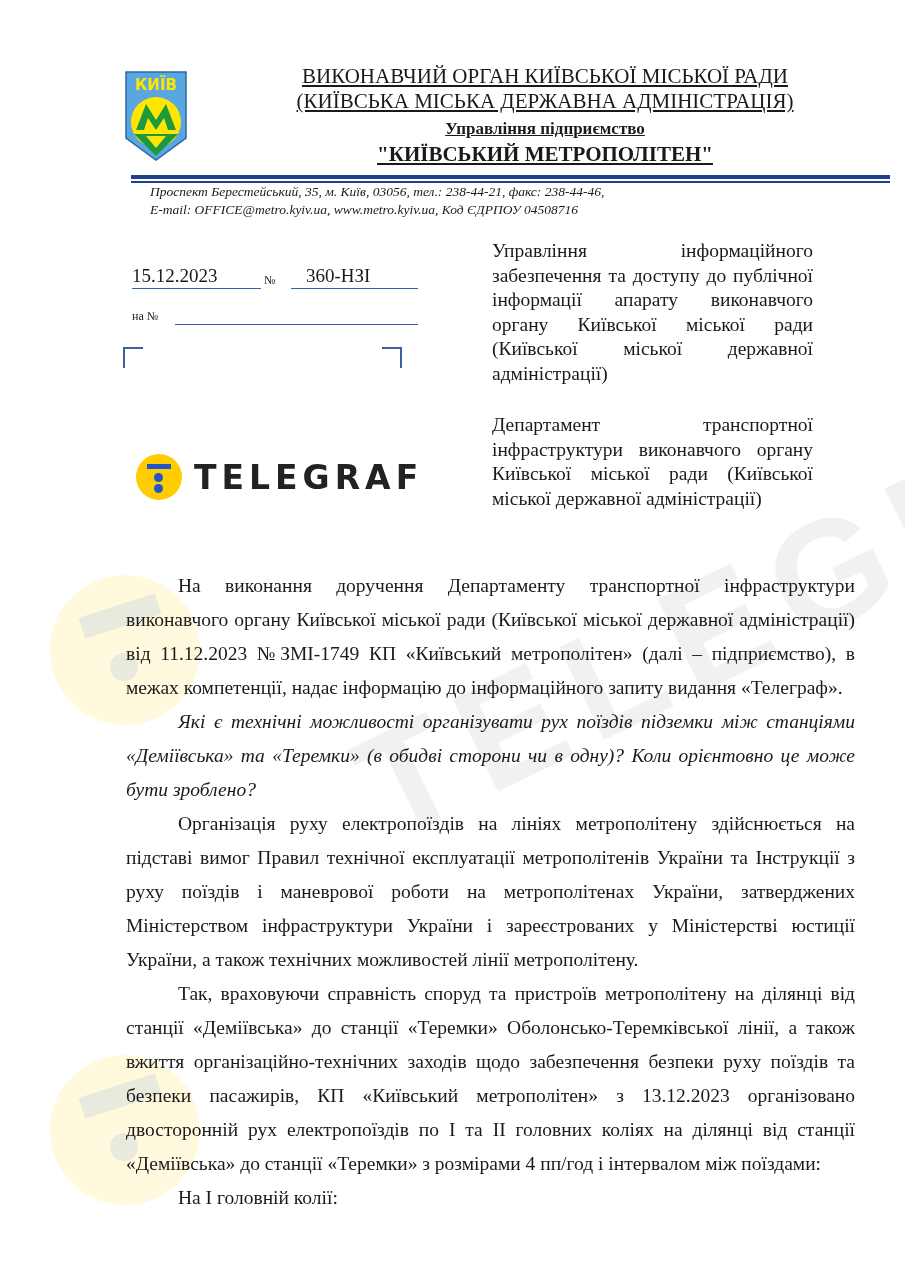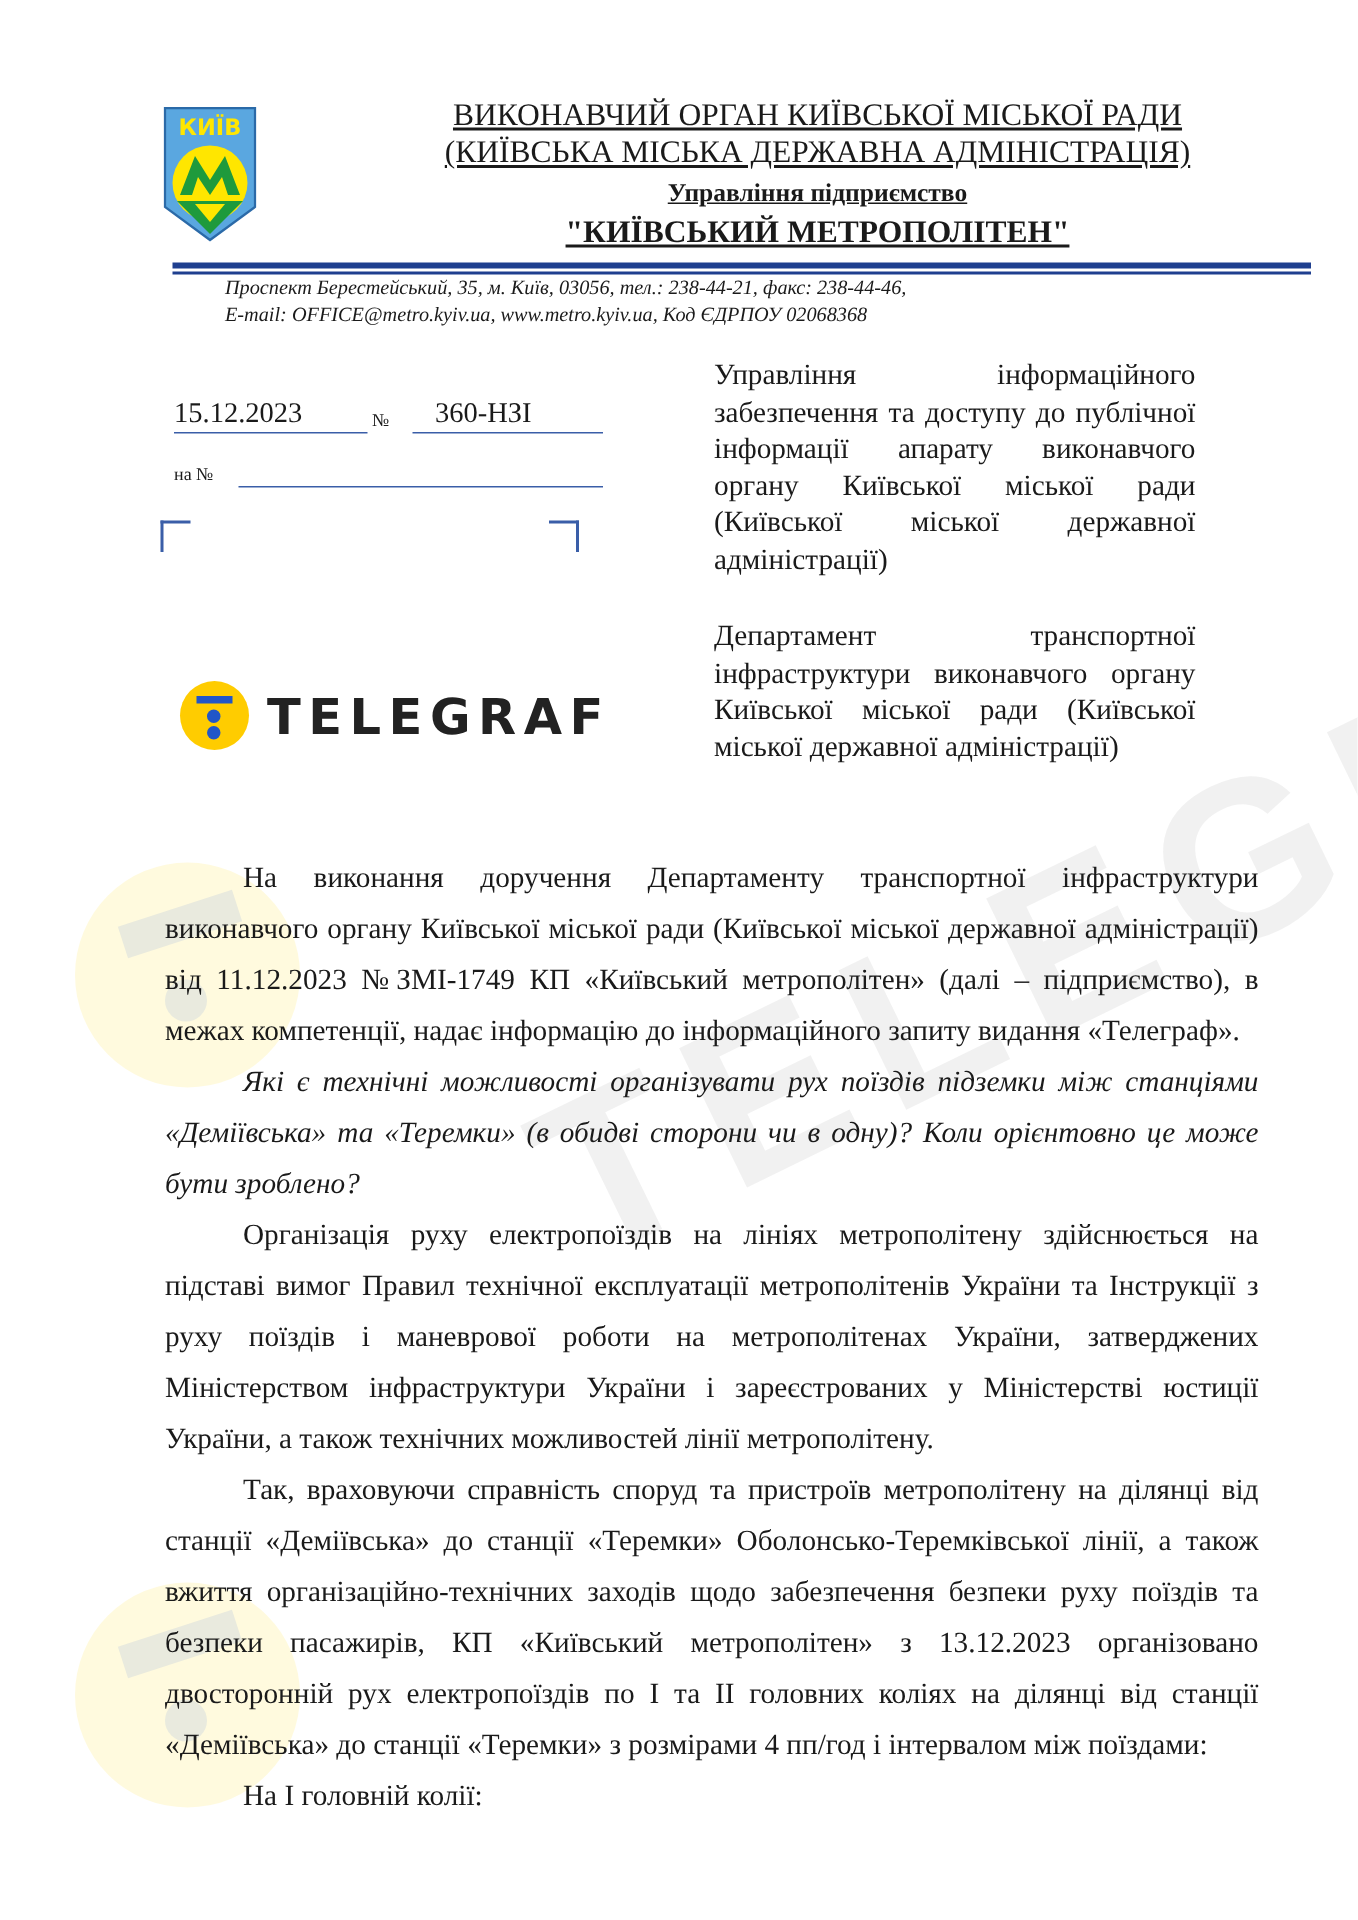--- a/index.html
+++ b/index.html
@@ -1,20 +1,20 @@
 <!DOCTYPE html>
 <html><head>
 <meta charset="utf-8">
 <style>
   html, body { margin: 0; padding: 0; background: #ffffff; }
   body {
     width: 905px; height: 1280px; position: relative; overflow: hidden;
     font-family: "Liberation Serif", "DejaVu Serif", serif; color: #1a1a1a;
   }
-  .abs { position: absolute; }
+  .abs { position: absolute; margin-left: 16px; }
 
   
   .wm-text {
     position: absolute; font-family: "Liberation Sans", sans-serif; font-weight: 700;
     color: rgba(150,150,150,0.13); font-size: 150px; letter-spacing: 18px;
     transform: rotate(-26deg); transform-origin: left top; white-space: nowrap;
     pointer-events: none; z-index: 0;
   }
   .wm-circle {
     position: absolute; width: 150px; height: 150px; border-radius: 50%;
@@ -110,21 +110,21 @@
 
 <div class="hdr-line hdr1">ВИКОНАВЧИЙ ОРГАН КИЇВСЬКОЇ МІСЬКОЇ РАДИ</div>
 <div class="hdr-line hdr2">(КИЇВСЬКА МІСЬКА ДЕРЖАВНА АДМІНІСТРАЦІЯ)</div>
 <div class="hdr-line hdr3">Управління підприємство</div>
 <div class="hdr-line hdr4">"КИЇВСЬКИЙ МЕТРОПОЛІТЕН"</div>
 
 <div class="abs rule-thick"></div>
 <div class="abs rule-thin"></div>
 
 <div class="addr addr1">Проспект Берестейський, 35, м. Київ, 03056, тел.: 238-44-21, факс: 238-44-46,</div>
-<div class="addr addr2">E-mail: OFFICE@metro.kyiv.ua,  www.metro.kyiv.ua, Код ЄДРПОУ 02068368</div>
+<div class="addr addr2">E-mail: OFFICE@metro.kyiv.ua,  www.metro.kyiv.ua, Код ЄДРПОУ 04508716</div>
 
 <div class="abs reg-date">15.12.2023</div>
 <div class="abs reg-date-line"></div>
 <div class="abs reg-no-sign">№</div>
 <div class="abs reg-num">360-НЗІ</div>
 <div class="abs reg-num-line"></div>
 <div class="abs reg-ref-label">на  №</div>
 <div class="abs reg-ref-line"></div>
 <div class="abs corner-l"></div>
 <div class="abs corner-r"></div>

